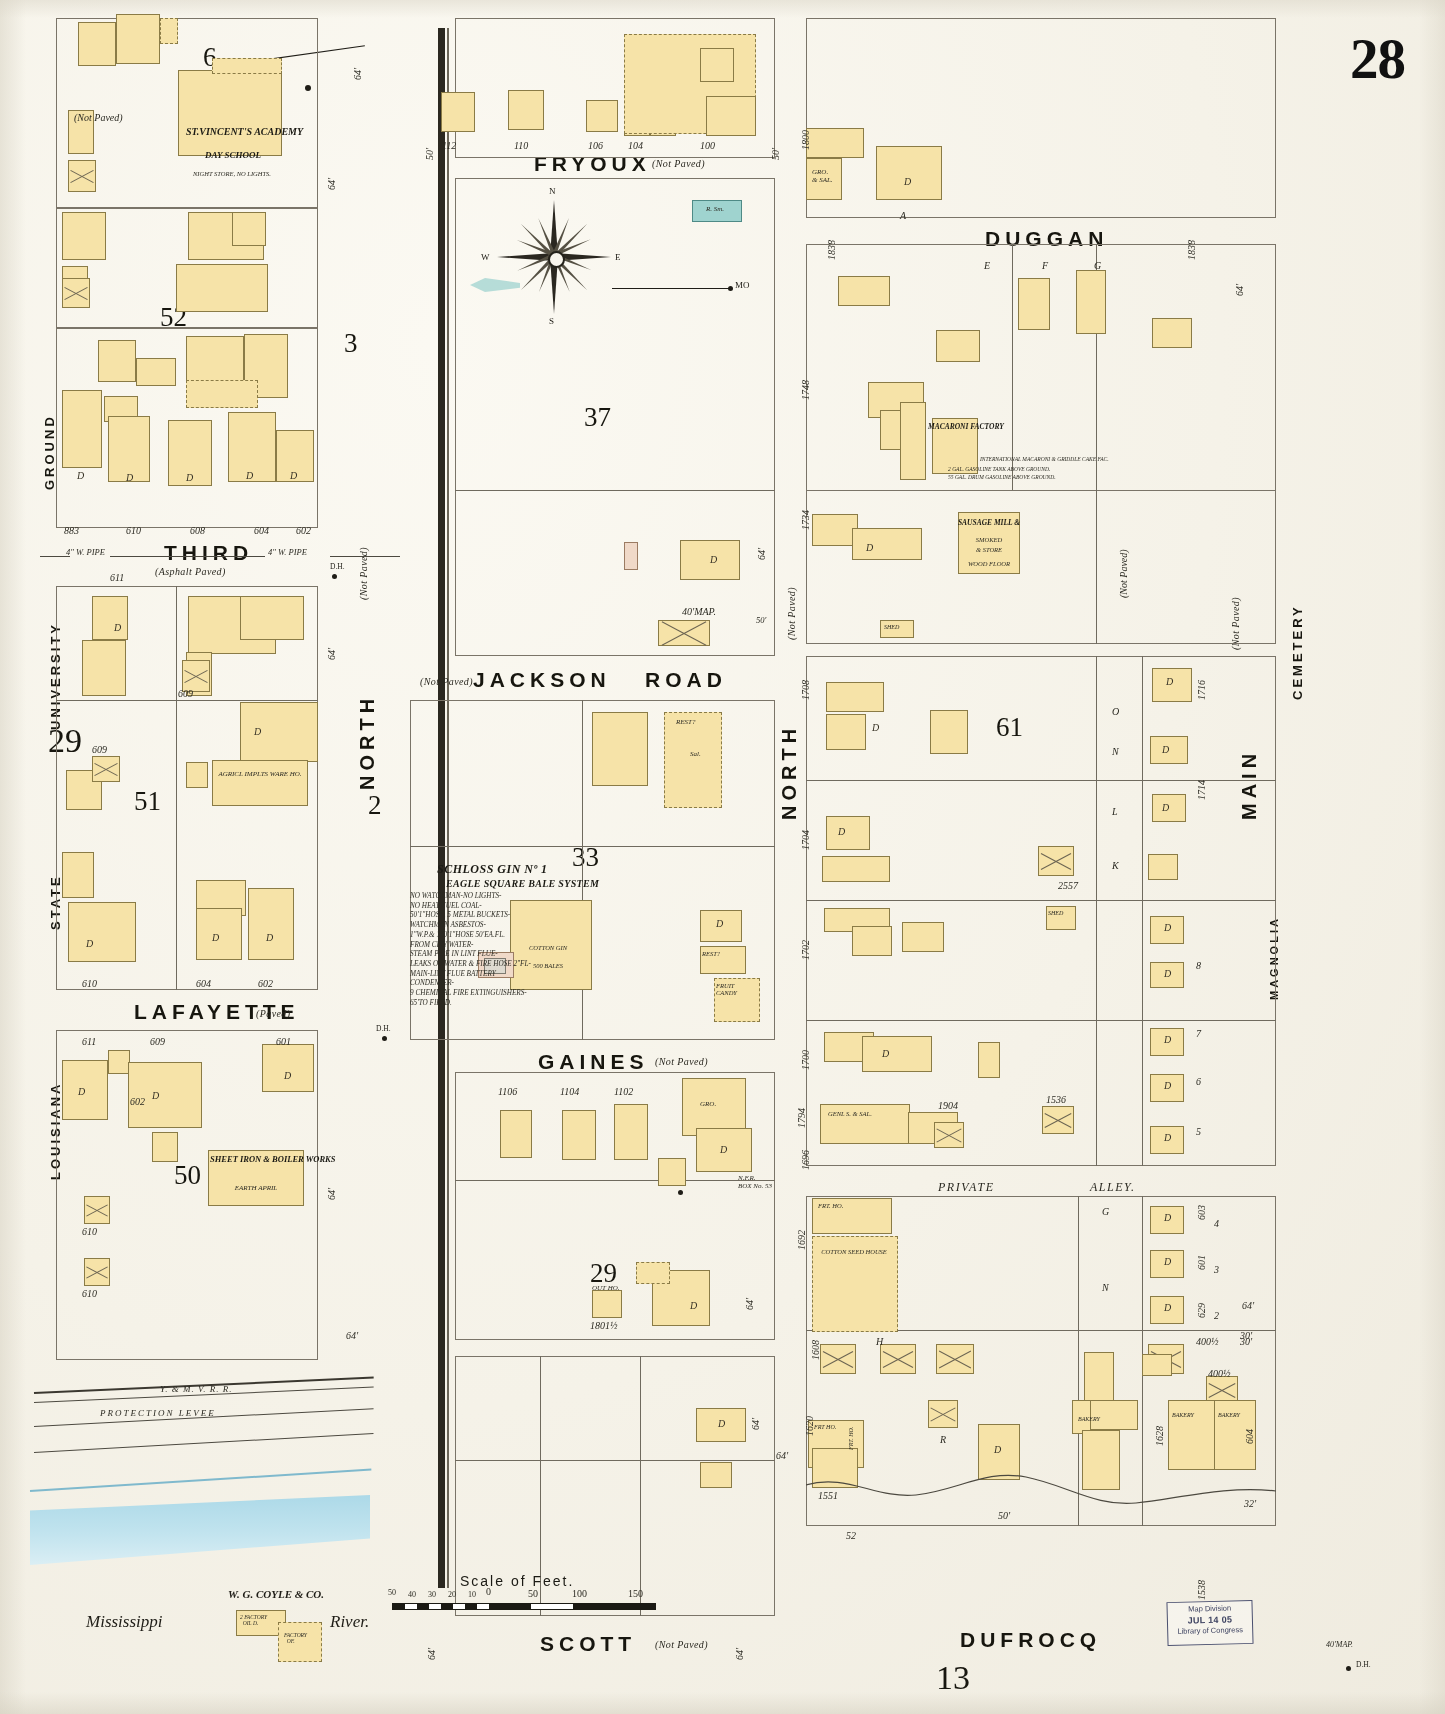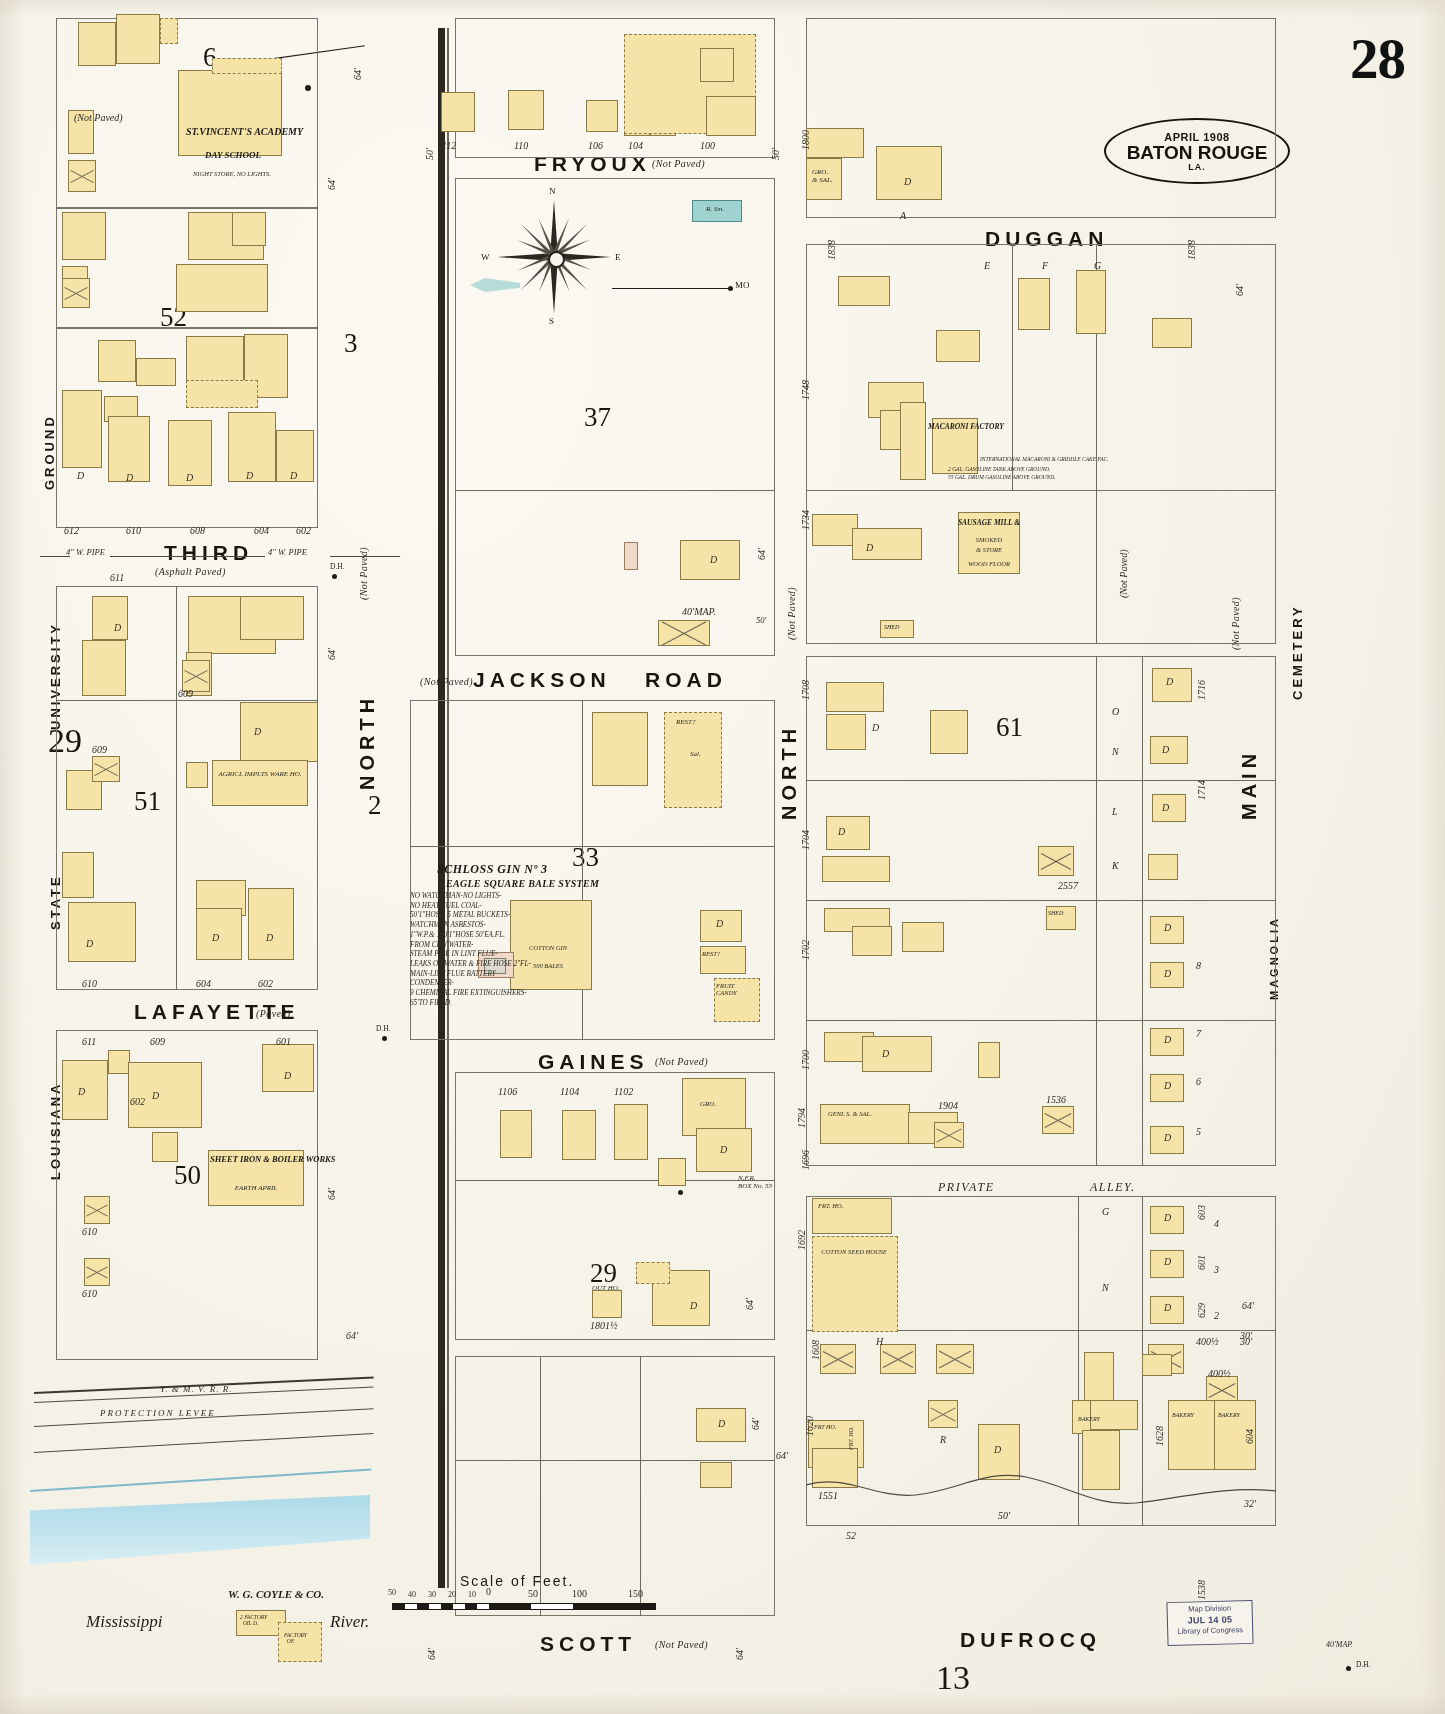--- a/index.html
+++ b/index.html
@@ -157,25 +157,20 @@
 
 <div id="sheet">
   <div id="paper"></div>
   <div class="edge-shadow"></div>
   <div class="edge-shadow right"></div>
   <div class="edge-shadow top"></div>
   <div class="edge-shadow bottom"></div>
 
   <div id="pagenum">28</div>
 
-  <div id="cartouche">
-    <div class="c-date">APRIL 1908</div>
-    <div class="c-city">BATON ROUGE</div>
-    <div class="c-state">LA.</div>
-  </div>
 
   <div id="corridor"></div>
   <div id="corridor2"></div>
 
   <div id="compass">
     <div class="star">
       <div class="ray" style="transform:translate(-4px,-57px) rotate(0deg);"></div>
       <div class="ray" style="transform:translate(-4px,-57px) rotate(90deg);"></div>
       <div class="ray" style="transform:translate(-4px,-57px) rotate(180deg);"></div>
       <div class="ray" style="transform:translate(-4px,-57px) rotate(270deg);"></div>
@@ -291,21 +286,21 @@
   <div class="bldg" style="left:108px;top:416px;width:42px;height:66px;"></div>
   <div class="bldg" style="left:168px;top:420px;width:44px;height:66px;"></div>
   <div class="bldg" style="left:228px;top:412px;width:48px;height:70px;"></div>
   <div class="bldg" style="left:276px;top:430px;width:38px;height:52px;"></div>
   <div class="t d-let" style="left:77px;top:470px;">D</div>
   <div class="t d-let" style="left:126px;top:472px;">D</div>
   <div class="t d-let" style="left:186px;top:472px;">D</div>
   <div class="t d-let" style="left:246px;top:470px;">D</div>
   <div class="t d-let" style="left:290px;top:470px;">D</div>
 
-  <div class="t num" style="left:64px;top:525px;">612</div>
+  <div class="t num" style="left:64px;top:525px;">883</div>
   <div class="t num" style="left:126px;top:525px;">610</div>
   <div class="t num" style="left:190px;top:525px;">608</div>
   <div class="t num" style="left:254px;top:525px;">604</div>
   <div class="t num" style="left:296px;top:525px;">602</div>
 
   <div class="t lbl" style="left:66px;top:548px;">4" W. PIPE</div>
   <div class="t lbl" style="left:268px;top:548px;">4" W. PIPE</div>
   <div class="rr" style="left:40px;top:556px;width:30px;"></div>
   <div class="rr" style="left:110px;top:556px;width:155px;"></div>
   <div class="rr" style="left:330px;top:556px;width:70px;"></div>
@@ -417,21 +412,21 @@
   <div class="t lbl c" style="left:508px;top:944px;width:80px;font-size:6.5px;">COTTON GIN</div>
   <div class="t lbl c" style="left:508px;top:962px;width:80px;font-size:6.5px;">500 BALES</div>
 
   <div class="bldg" style="left:700px;top:910px;width:42px;height:32px;"></div>
   <div class="bldg" style="left:700px;top:946px;width:46px;height:28px;"></div>
   <div class="bldg dash" style="left:714px;top:978px;width:46px;height:44px;"></div>
   <div class="t d-let" style="left:716px;top:918px;">D</div>
   <div class="t lbl" style="left:702px;top:950px;font-size:6.5px;">REST?</div>
   <div class="t lbl" style="left:716px;top:982px;font-size:6.5px;">FRUIT<br>CANDY</div>
 
-  <div class="t" style="left:437px;top:862px;font-family:'Liberation Serif',serif;font-style:italic;font-weight:700;font-size:12px;letter-spacing:.5px;color:#1b1a14;">SCHLOSS GIN Nº 3</div>
+  <div class="t" style="left:437px;top:862px;font-family:'Liberation Serif',serif;font-style:italic;font-weight:700;font-size:12px;letter-spacing:.5px;color:#1b1a14;">SCHLOSS GIN Nº 1</div>
   <div class="t" style="left:446px;top:878px;font-family:'Liberation Serif',serif;font-style:italic;font-weight:700;font-size:10px;letter-spacing:.3px;color:#1b1a14;">EAGLE SQUARE BALE SYSTEM</div>
   <div class="note-block" style="left:410px;top:892px;">
     <div class="note-line">NO WATCHMAN-NO LIGHTS-</div>
     <div class="note-line">NO HEAT-FUEL COAL-</div>
     <div class="note-line">50'1"HOSE, 5 METAL BUCKETS-</div>
     <div class="note-line">WATCHMAN ASBESTOS-</div>
     <div class="note-line">1"W.P.&amp; 100'1"HOSE 50'EA.FL.</div>
     <div class="note-line">FROM CITY WATER-</div>
     <div class="note-line">STEAM PIPE IN LINT FLUE-</div>
     <div class="note-line">LEAKS OF WATER &amp; FIRE HOSE 2"FL-</div>

